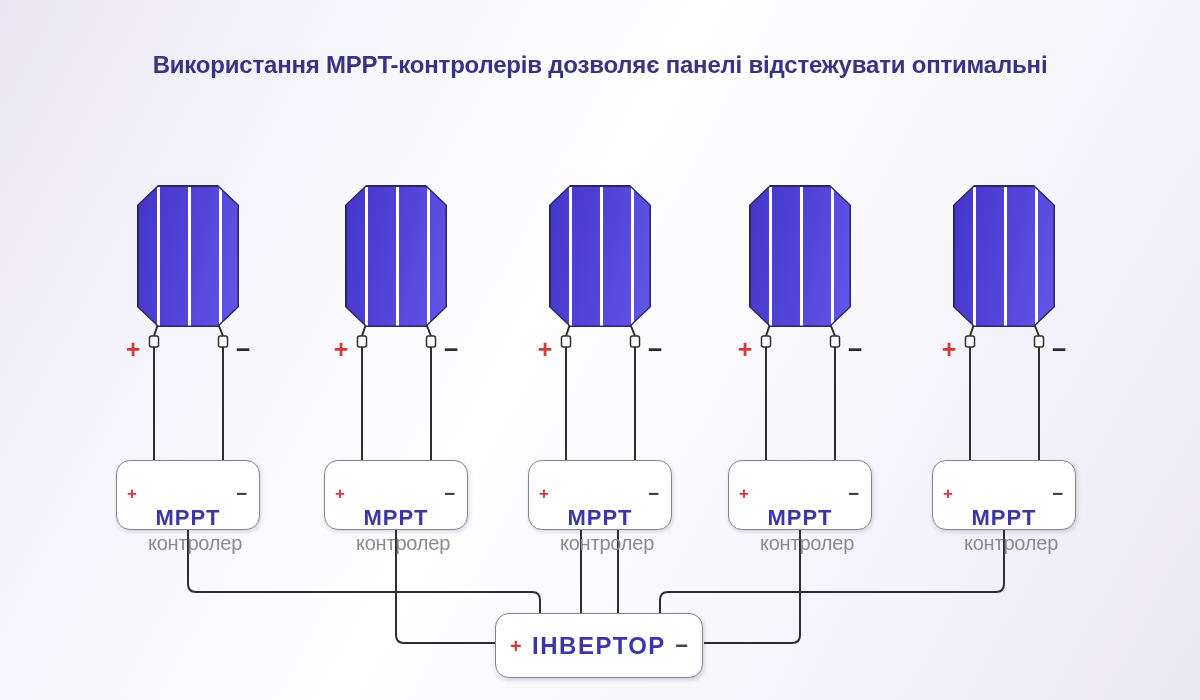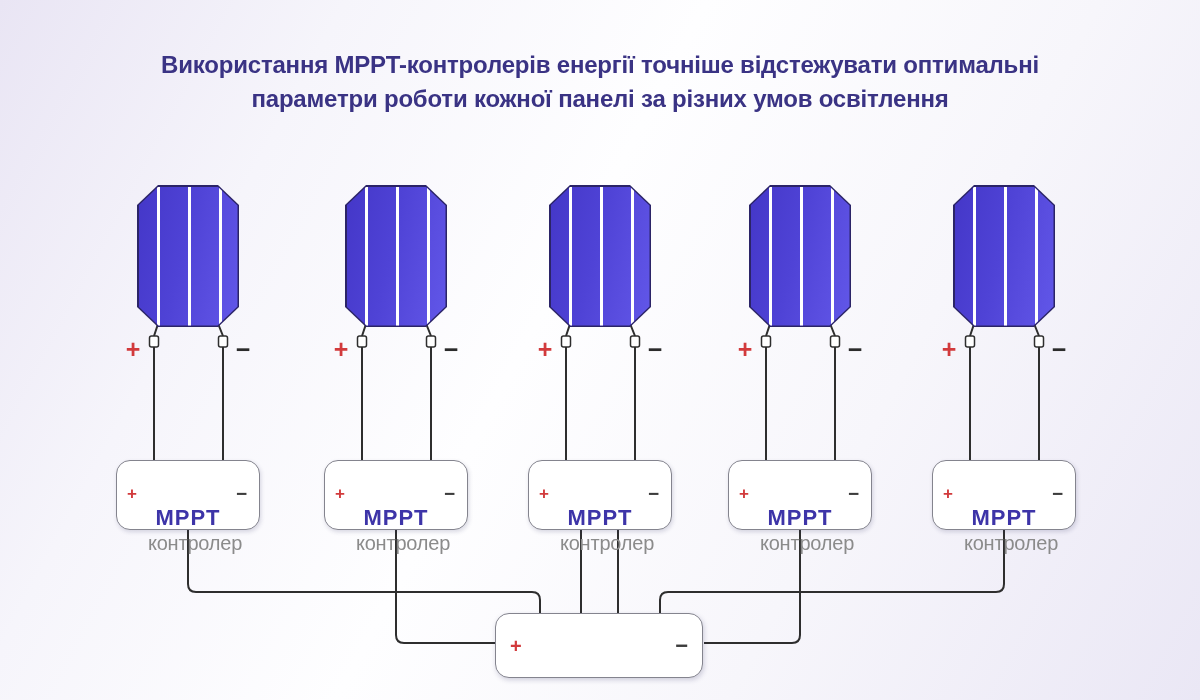--- a/index.html
+++ b/index.html
@@ -62,22 +62,21 @@
   .inv-plus{left:14px;font-size:20px;color:var(--plus-red,#d23a3c);}
   .inv-minus{right:14px;font-size:22px;color:#3c3c3c;}
   .inv-label{font-size:24px;font-weight:700;letter-spacing:1.5px;color:var(--accent-indigo,#3d34a8);}
 </style>
 </head>
 <body>
 
 <div id="canvas">
 
   <div class="header">
-    <div class="title-line">Використання MPPT-контролерів енергії точніше відстежувати оптимальні</div>
-    <div class="title-line">параметри роботи кожної панелі за різних умов освітлення</div>
+    <div class="title-line">Використання MPPT-контролерів дозволяє панелі відстежувати оптимальні</div>
   </div>
 
   <svg class="wires" width="1200" height="700" viewBox="0 0 1200 700">
     <g id="panel-wires">
         <path class="wire" d="M 159 321 L 154 336 M 154 347 L 154 460 M 217 321 L 223 336 M 223 347 L 223 460"></path>
         <rect class="conn" x="149.5" y="336" width="9" height="11" rx="2"></rect>
         <rect class="conn" x="218.5" y="336" width="9" height="11" rx="2"></rect>
         <path class="wire" d="M 367 321 L 362 336 M 362 347 L 362 460 M 425 321 L 431 336 M 431 347 L 431 460"></path>
         <rect class="conn" x="357.5" y="336" width="9" height="11" rx="2"></rect>
         <rect class="conn" x="426.5" y="336" width="9" height="11" rx="2"></rect>
@@ -94,20 +93,21 @@
     <path class="wire" d="M 188 530 L 188 584 Q 188 592 196 592 L 532 592 Q 540 592 540 600 L 540 614"></path>
     <path class="wire" d="M 396 530 L 396 635 Q 396 643 404 643 L 496 643"></path>
     <path class="wire" d="M 581 530 L 581 614"></path>
     <path class="wire" d="M 618 530 L 618 614"></path>
     <path class="wire" d="M 800 530 L 800 635 Q 800 643 792 643 L 704 643"></path>
     <path class="wire" d="M 1004 530 L 1004 584 Q 1004 592 996 592 L 668 592 Q 660 592 660 600 L 660 614"></path>
   </svg>
 
   <div class="inverter">
     <span class="inv-sign inv-plus">+</span>
+    <span class="inv-label">ІНВЕРТОР</span>
     <span class="inv-sign inv-minus">−</span>
   </div>
 
 <div class="module" style="left: 116px;">
     <div class="panel">
       <div class="panel-fill">
         <i class="cell-div d1"></i>
         <i class="cell-div d2"></i>
         <i class="cell-div d3"></i>
       </div>

